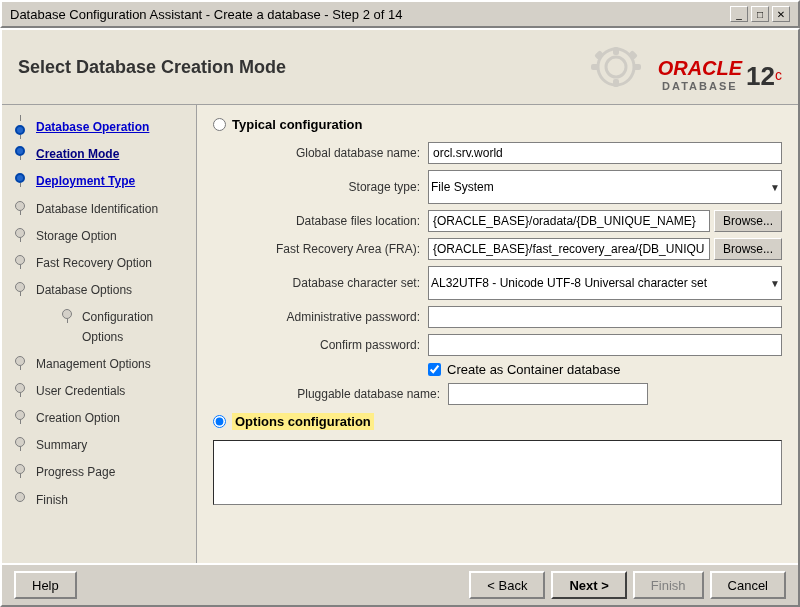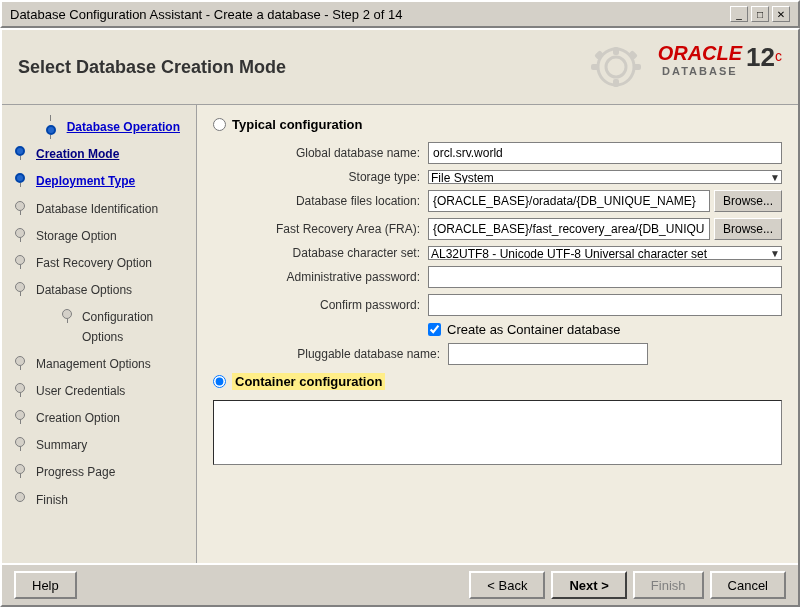--- a/index.html
+++ b/index.html
@@ -70,21 +70,21 @@
       min-height: 75px;
     }
     .header-title {
       font-size: 18px;
       font-weight: bold;
       color: #333;
       margin-top: 12px;
     }
     .header-logo {
       display: flex;
-      align-items: flex-start;
+      align-items: flex-end;
       gap: 4px;
     }
     .oracle-text {
       font-size: 20px;
       font-weight: bold;
       color: #cc0000;
       font-style: italic;
     }
     .database-text {
       font-size: 11px;
@@ -198,21 +198,21 @@
       font-size: 12px;
     }
     .select-wrapper {
       flex: 1;
       position: relative;
       display: flex;
       align-items: center;
     }
     .select-wrapper select {
       width: 100%;
-      height: 14px;
+      height: 34px;
       border: 1px solid #808080;
       background: #ffffff;
       padding: 0 2px;
       font-size: 12px;
       appearance: none;
       cursor: pointer;
     }
     .select-arrow {
       position: absolute;
       right: 2px;
@@ -383,21 +383,21 @@
         <span class="version-text">12</span><span class="version-c">c</span>
       </div>
     </div>
   </div>
 
   <div class="content-area">
 
     <div class="sidebar">
       <div class="sidebar-nav">
 
-        <div style="display:flex;align-items:flex-start;padding:2px 8px 0 8px;justify-content:flex-end;">
+        <div style="display:flex;align-items:flex-start;padding:2px 8px 0 8px;">
           <div class="nav-line-col">
             <div style="width:1px;height:6px;background:#808080;"></div>
             <div class="nav-dot active-blue"></div>
             <div style="width:1px;flex:1;min-height:4px;background:#808080;"></div>
           </div>
           <div class="sidebar-item active-link" style="padding-left:6px;">
             <span>Database Operation</span>
           </div>
         </div>
 
@@ -616,21 +616,21 @@
 
         <div class="pluggable-row">
           <div class="pluggable-label">Pluggable database name:</div>
           <input type="text" class="pluggable-input" style="">
         </div>
 
       </div>
 
       <div class="radio-option" style="margin-top:6px;">
         <input type="radio" name="config-mode" id="advanced-radio" checked="" style="">
-        <label for="advanced-radio" class="radio-label highlighted">Container configuration</label>
+        <label for="advanced-radio" class="radio-label highlighted">Options configuration</label>
       </div>
 
       <div class="info-textarea"></div>
 
     </div>
   </div>
 
   <div class="footer">
     <button class="footer-btn">Help</button>
     <div class="footer-right">

